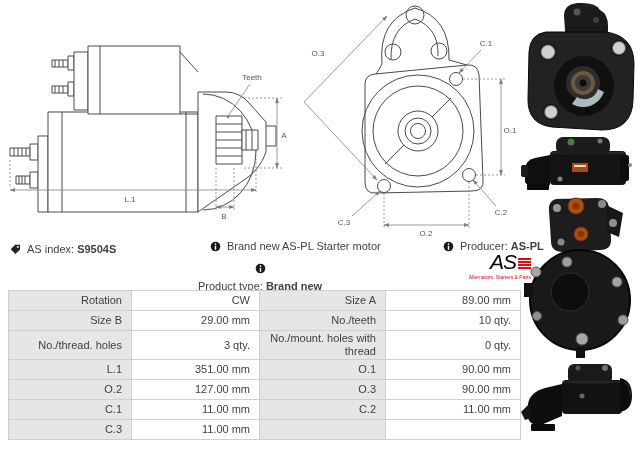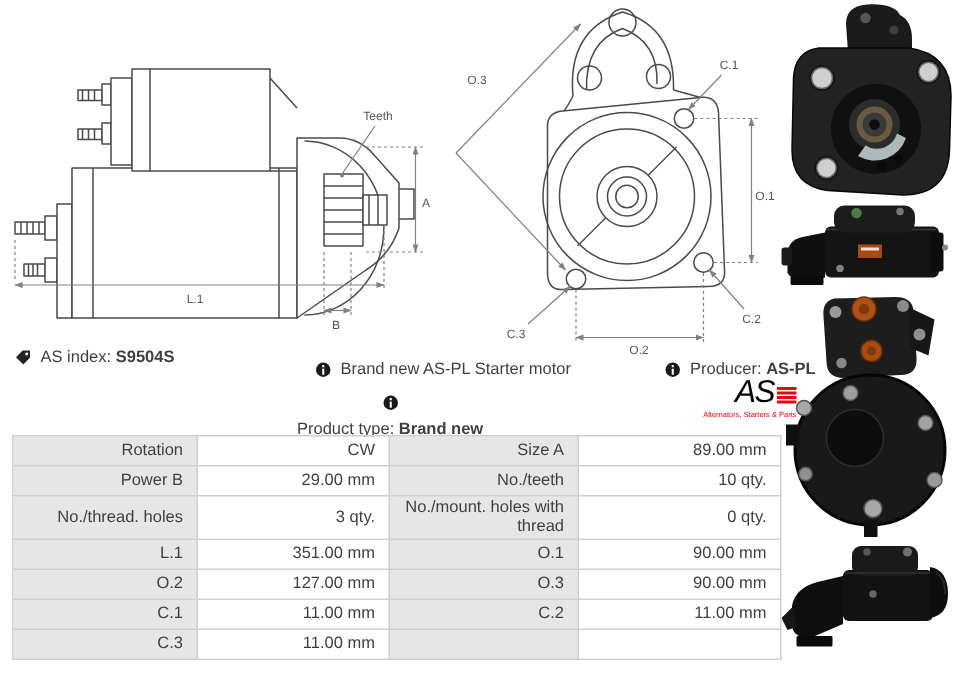--- a/index.html
+++ b/index.html
@@ -201,21 +201,21 @@
       <circle cx="85" cy="10" r="3" fill="#6f6f6f"></circle>
       <circle cx="58" cy="10" r="2.5" fill="#555"></circle>
       <path d="M42,26 L25,30 Q10,34 8,46 L8,60 Q10,68 21,67 L42,58 Z" fill="#0e0e0e"></path>
       <path d="M9,46 L1,54 L5,62 L11,60 Z" fill="#161616"></path>
       <rect x="11" y="66" width="24" height="7" rx="1" fill="#0a0a0a"></rect>
       <circle cx="62" cy="38" r="2.5" fill="#666"></circle>
       <path d="M43,24 h57" stroke="#333"></path>
     </svg>
   </div>
 
-  <div class="info-item" style="left:10px;top:232px;">
+  <div class="info-item" style="left:10px;top:243px;">
     <svg class="ic" viewBox="0 0 16 16">
       <path d="M1,7.5 L7.5,1 H14.5 V8 L8,14.5 Z" fill="#222"></path>
       <circle cx="11.3" cy="4.4" r="1.4" fill="#fff"></circle>
     </svg>
     <span><span>AS index:</span>&nbsp;<span class="bold">S9504S</span></span>
   </div>
 
 
   <div class="info-item" style="left:210px;top:240px;">
     <svg class="ic" viewBox="0 0 16 16">
@@ -265,21 +265,21 @@
         <col style="width:135px">
       </colgroup>
     <tbody>
       <tr>
         <td class="lbl">Rotation</td>
         <td class="val">CW</td>
         <td class="lbl">Size A</td>
         <td class="val">89.00 mm</td>
       </tr>
       <tr>
-        <td class="lbl">Power B</td>
+        <td class="lbl">Size B</td>
         <td class="val">29.00 mm</td>
         <td class="lbl">No./teeth</td>
         <td class="val">10 qty.</td>
       </tr>
       <tr>
         <td class="lbl">No./thread. holes</td>
         <td class="val">3 qty.</td>
         <td class="lbl">No./mount. holes with thread</td>
         <td class="val">0 qty.</td>
       </tr>

